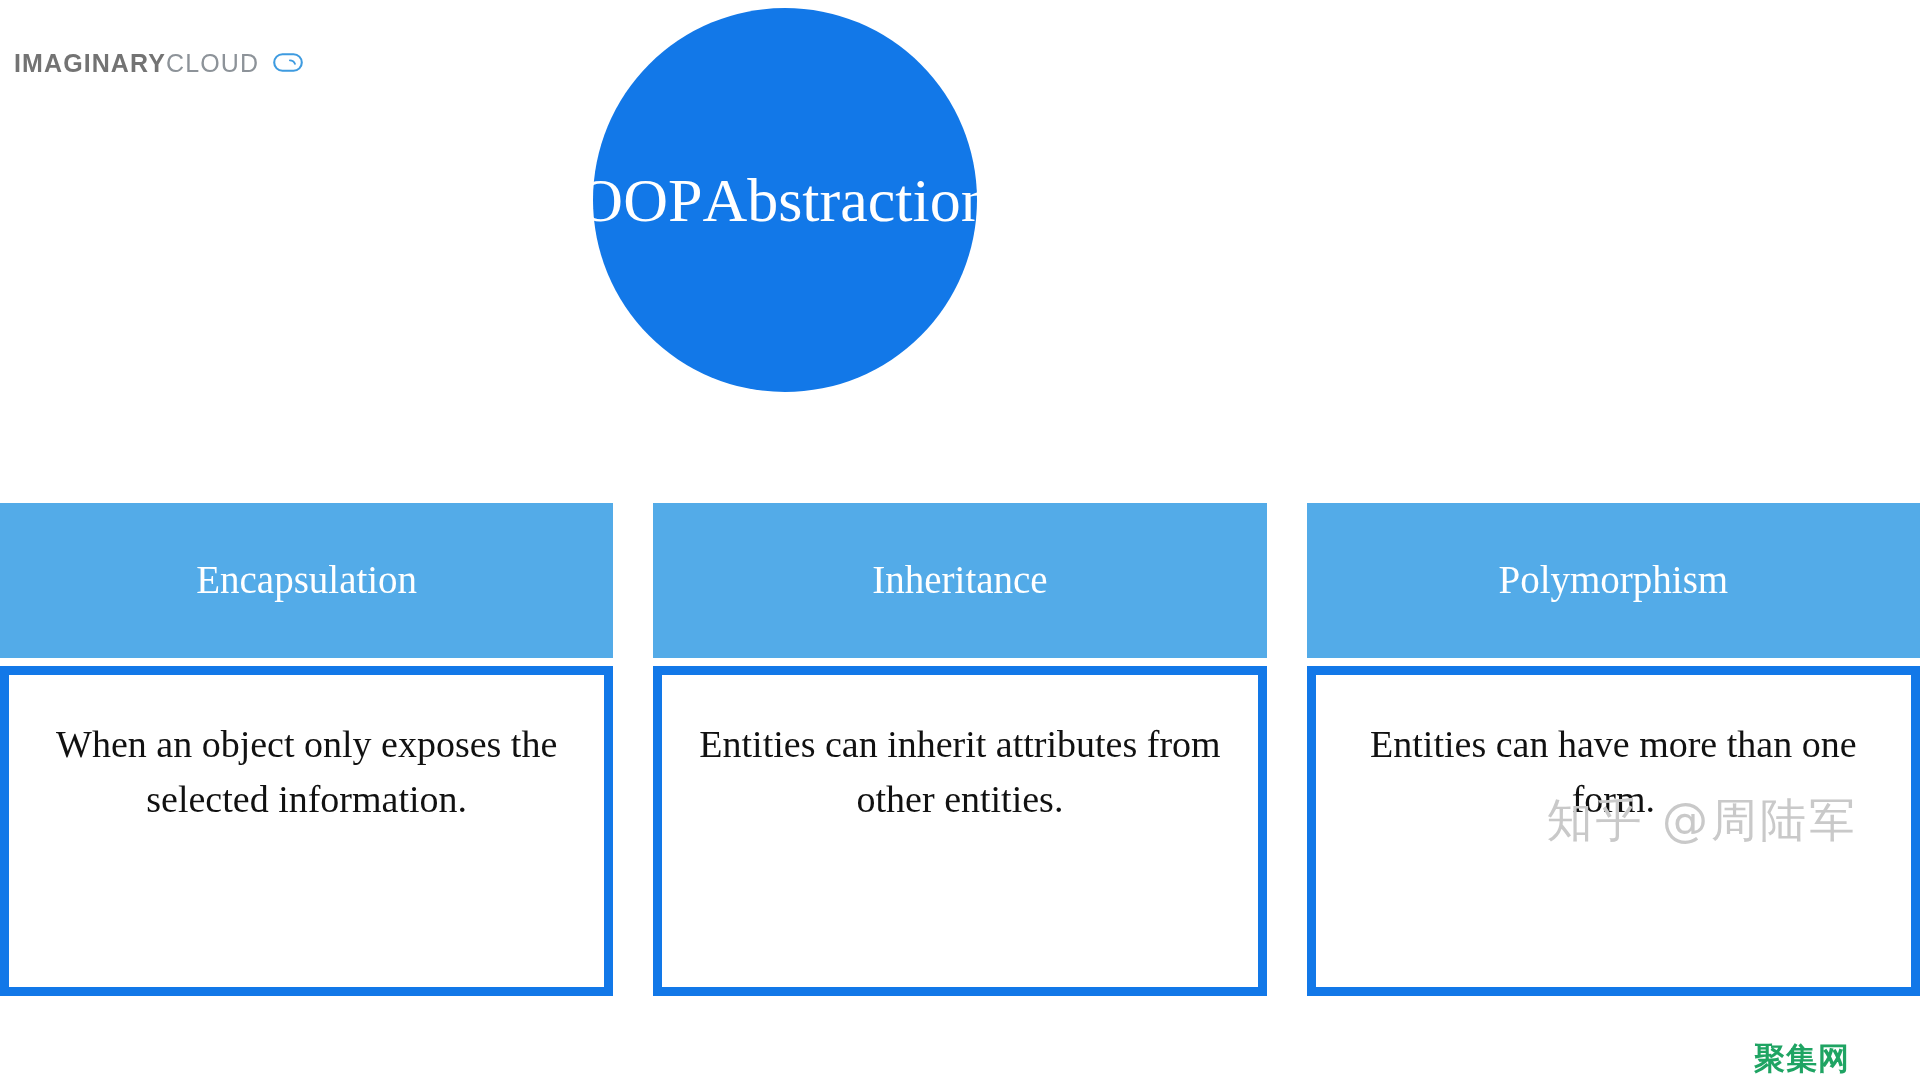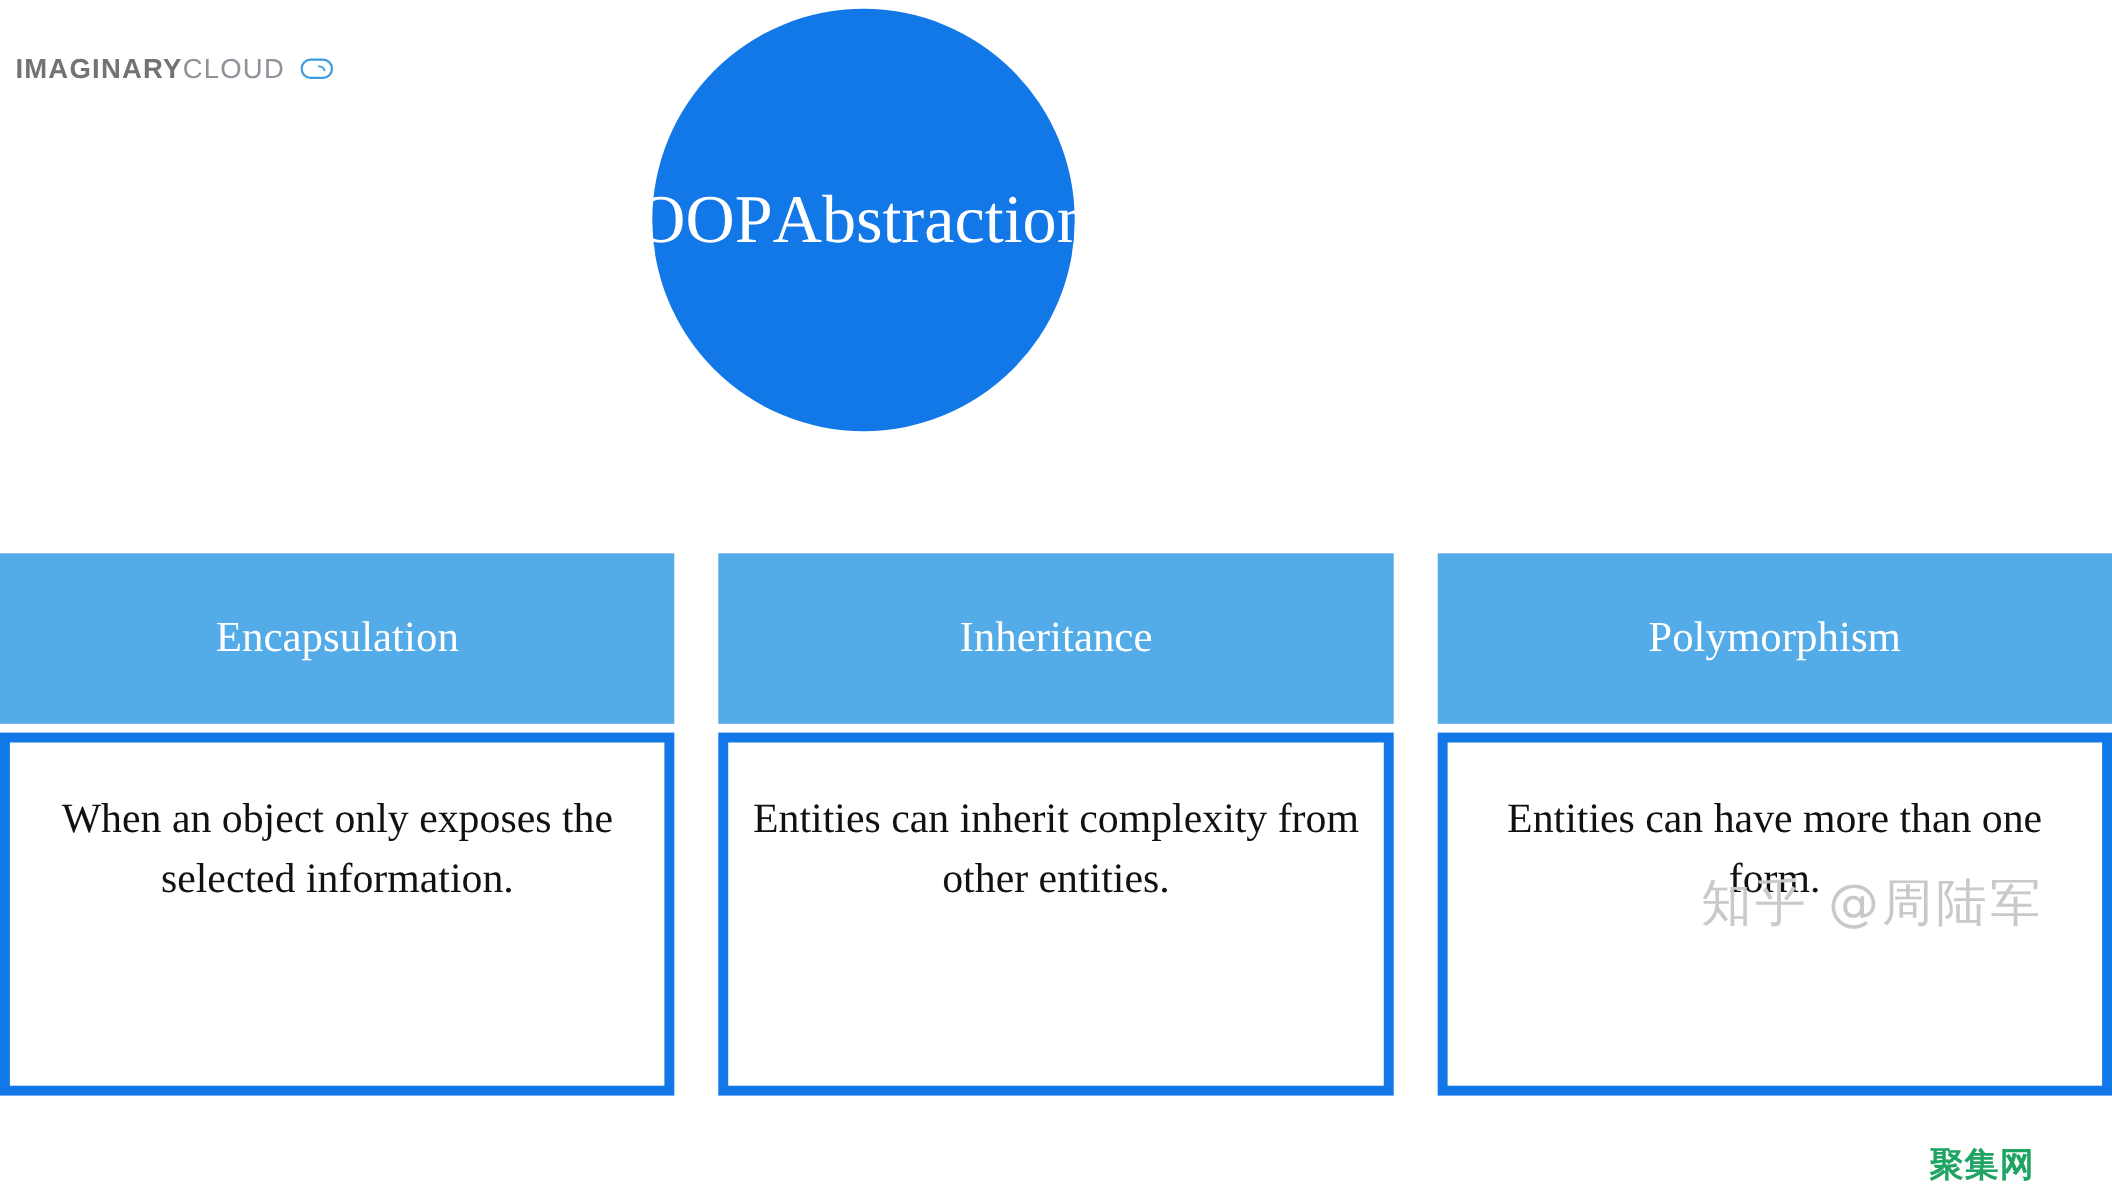--- a/index.html
+++ b/index.html
@@ -177,21 +177,21 @@
       <span class="col-body-text">When an object only exposes the selected information.</span>
     </div>
   </div>
 
 
   <div class="column">
     <div class="col-header">
       <span class="col-header-label">Inheritance</span>
     </div>
     <div class="col-body">
-      <span class="col-body-text">Entities can inherit complexity from other entities.</span>
+      <span class="col-body-text">Entities can inherit attributes from other entities.</span>
     </div>
   </div>
 
   <div class="column">
     <div class="col-header">
       <span class="col-header-label">Polymorphism</span>
     </div>
     <div class="col-body">
       <span class="col-body-text">Entities can have more than one form.</span>
     </div>

